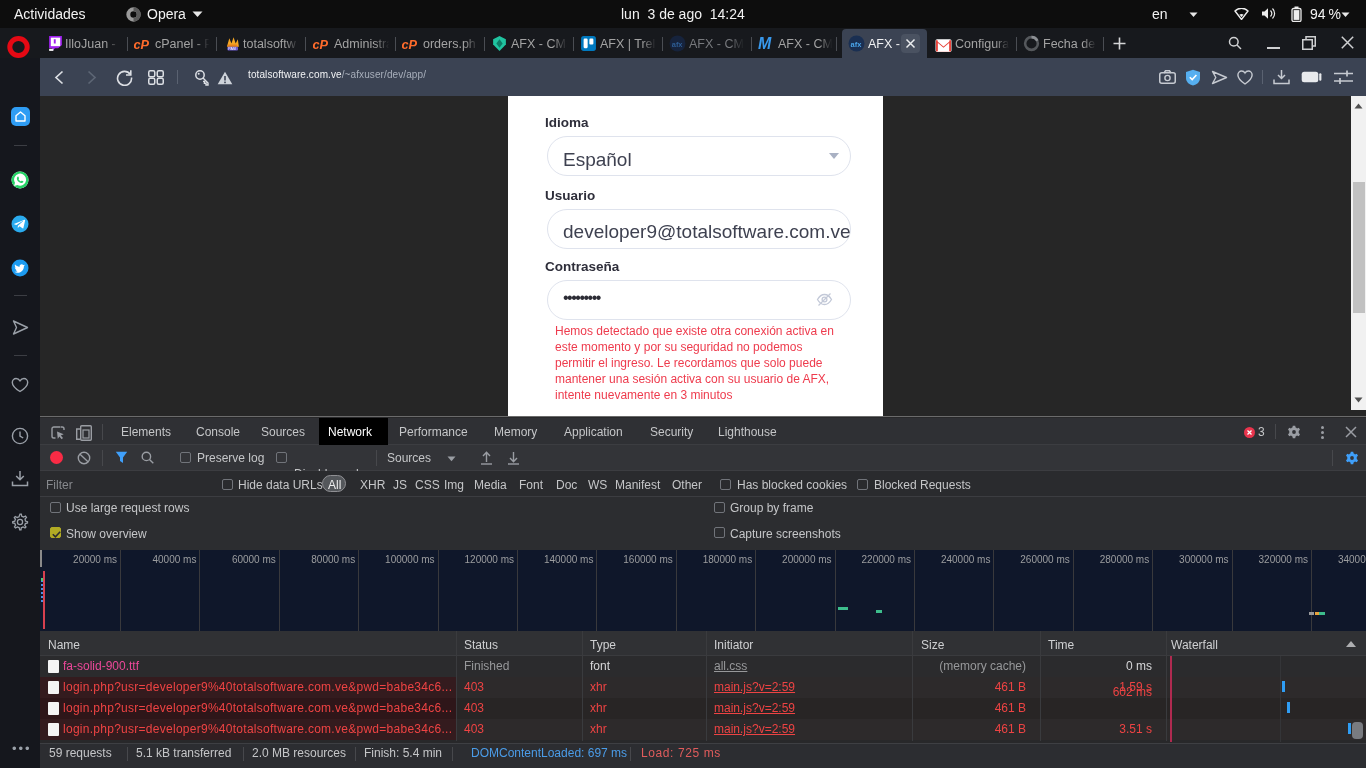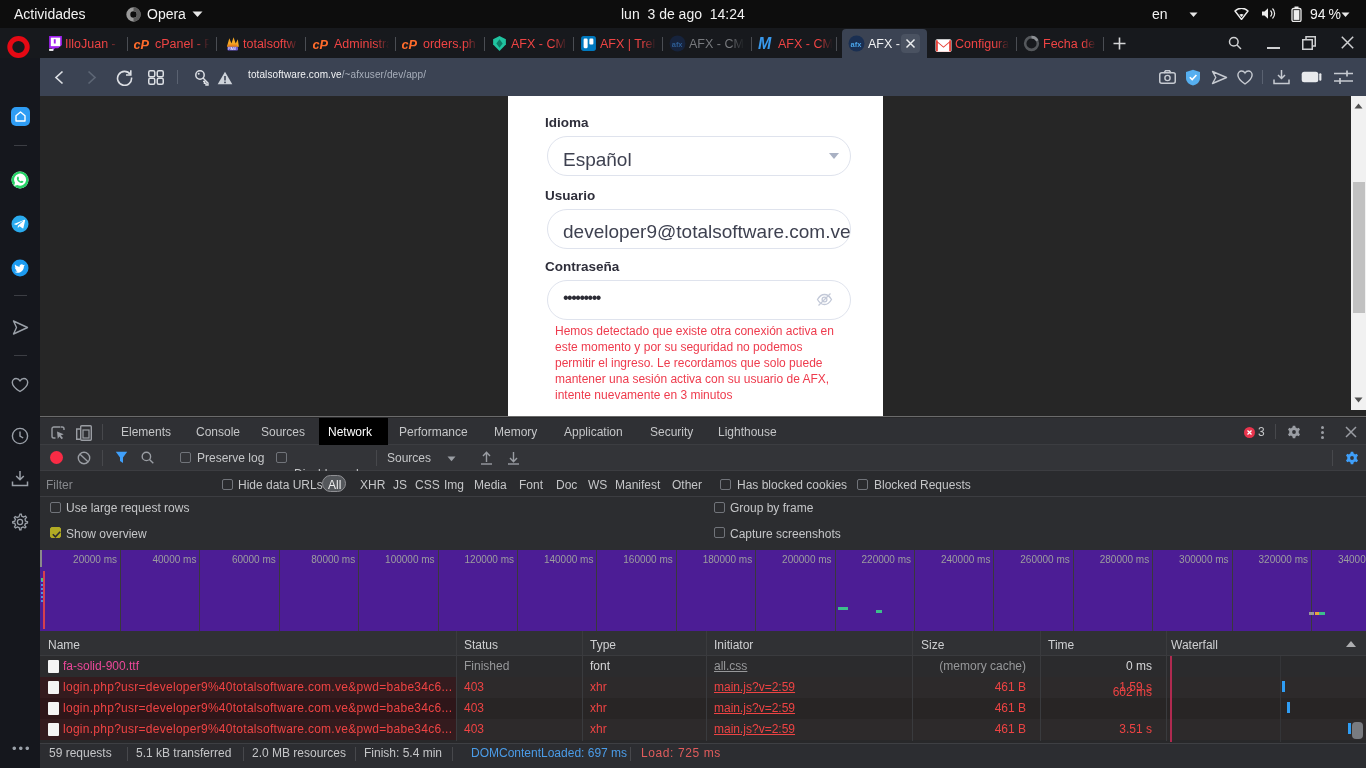--- a/index.html
+++ b/index.html
@@ -9,21 +9,21 @@
   .abs { position:absolute; }
   svg { display:block; }
 
   
   #topbar { position:absolute; top:0; left:0; width:1366px; height:28px; background:#0d0d0d; color:#f2f2f2; font-size:14px; }
   #topbar .item { position:absolute; top:0; height:46px; line-height:28px; }
 
   
   #tabbar { position:absolute; top:28px; left:0; width:1366px; height:31px; background:#17191d; }
   .tabsep { position:absolute; top:9px; width:1px; height:14px; background:#4a4d53; }
-  .tablabel { position:absolute; top:0; height:31px; line-height:32px; font-size:12.5px; color:#ef4444; white-space:nowrap; overflow:hidden;
+  .tablabel { position:absolute; top:0; height:31px; line-height:32px; font-size:12.5px; color:#a3a3a3; white-space:nowrap; overflow:hidden;
       -webkit-mask-image:linear-gradient(90deg,#000 72%,transparent 97%); mask-image:linear-gradient(90deg,#000 72%,transparent 97%); }
   .fav { position:absolute; top:7px; width:17px; height:17px; }
 
   
   #toolbar { position:absolute; top:58px; left:40px; width:1326px; height:38px; background:#3b4353; }
 
   
   #sidebar { position:absolute; top:96px; left:0; width:40px; height:672px; background:#15171d; }
   .sbsep { position:absolute; left:14px; width:13px; height:1px; background:#3c3e44; }
 
@@ -452,21 +452,21 @@
       <span class="lbl" style="left:690px;top:4px">Group by frame</span>
       <div class="chk" style="left:10px;top:30px;background:#b2ab24;border-color:#b2ab24"></div>
       <svg class="abs" style="left:12px;top:34px" width="9" height="7" viewBox="0 0 9 7">
           <path d="M0.8 3.2 L3.4 5.8 L8.2 0.8" fill="none" stroke="#2c2d30" stroke-width="1.6"></path>
         </svg>
       <span class="lbl" style="left:26px;top:30px">Show overview</span>
       <div class="chk" style="left:674px;top:30px"></div>
       <span class="lbl" style="left:690px;top:30px">Capture screenshots</span>
     </div>
 
-    <div class="dt-row" id="overview" style="top:133px;height:82px;background:#4c1d95;border-bottom:1px solid #3c3d41;overflow:hidden">
+    <div class="dt-row" id="overview" style="top:133px;height:82px;background:#0f172a;border-bottom:1px solid #3c3d41;overflow:hidden">
       <div class="gl" style="left:80px"></div>
         <div class="gl" style="left:159.4px"></div>
       <div class="gl" style="left:238.8px"></div>
         <div class="gl" style="left:318.2px"></div>
       <div class="gl" style="left:397.6px"></div>
         <div class="gl" style="left:477px"></div>
       <div class="gl" style="left:556.4px"></div>
         <div class="gl" style="left:635.8px"></div>
       <div class="gl" style="left:715.2px"></div>
         <div class="gl" style="left:794.6px"></div>

